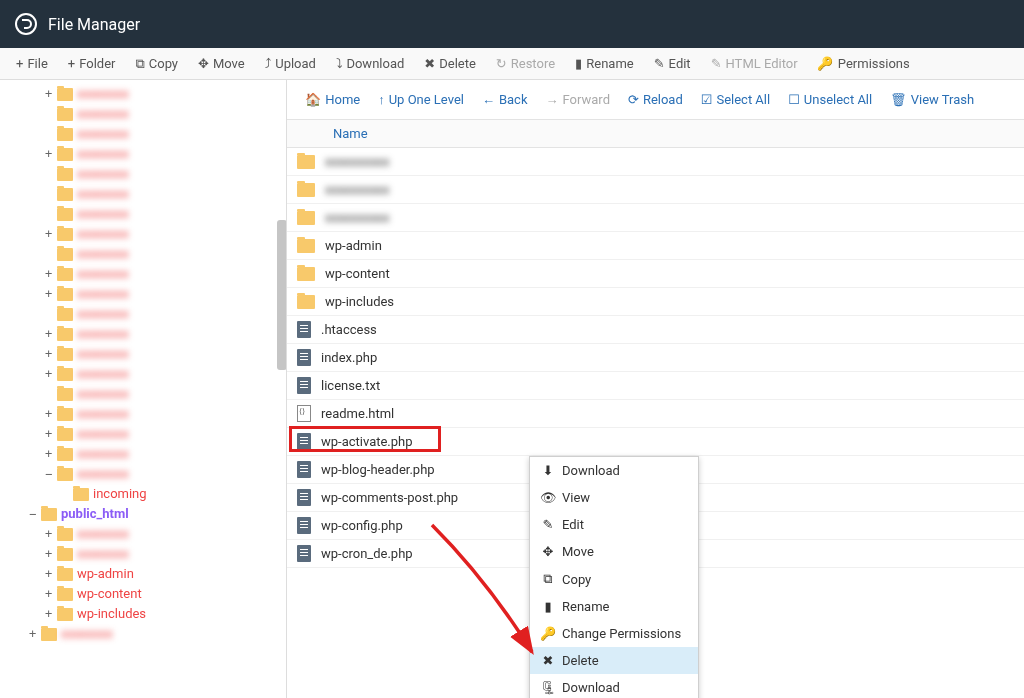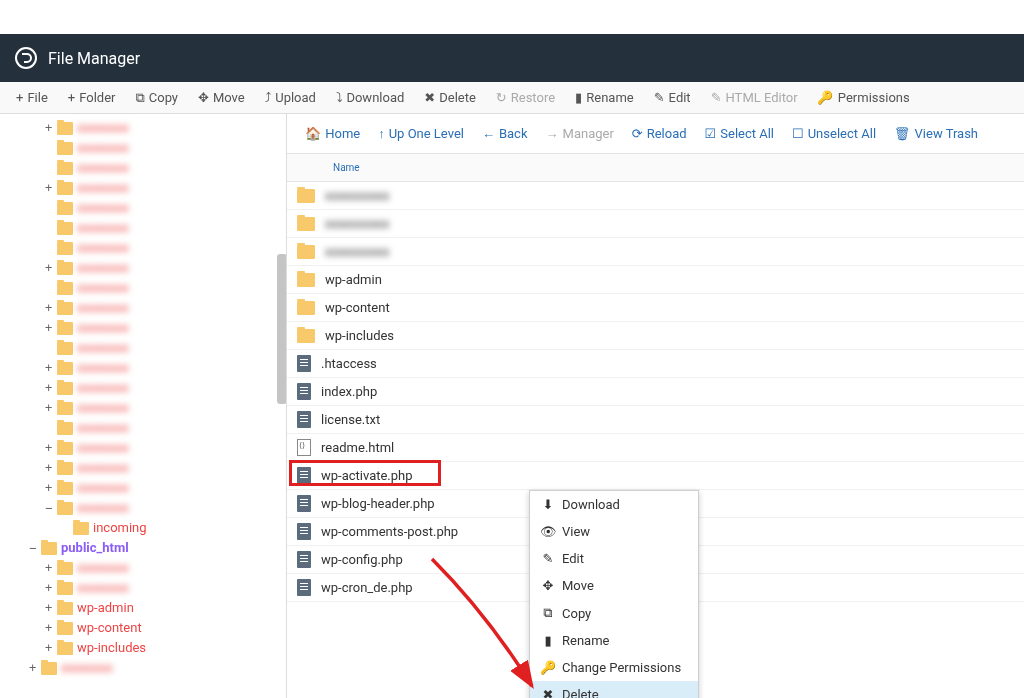--- a/index.html
+++ b/index.html
@@ -1,17 +1,17 @@
 <!DOCTYPE html>
 <html><head>
 <meta charset="utf-8">
 <style>
 * { margin: 0; padding: 0; box-sizing: border-box; font-family: -apple-system, BlinkMacSystemFont, "Segoe UI", Roboto, Arial, sans-serif; }
 html, body { width: 1024px; height: 698px; overflow: hidden; background: #fff; }
-.topbar { background: #24313d; color: #fff; height: 48px; display: flex; align-items: center; padding: 0 14px; font-size: 16px; margin-top: 34px; }
+.topbar { background: #24313d; color: #fff; height: 48px; display: flex; align-items: center; padding: 0 14px; font-size: 16px; }
 .topbar .logo { width: 24px; height: 24px; margin-right: 10px; display: inline-flex; align-items: center; justify-content: center; }
 .topbar .logo svg { width: 24px; height: 24px; }
 .toolbar { background: #f9f9f9; border-bottom: 1px solid #ddd; height: 32px; display: flex; align-items: center; padding: 0 6px; font-size: 13px; color: #555; }
 .toolbar .tbtn { display: inline-flex; align-items: center; padding: 4px 10px; cursor: pointer; white-space: nowrap; }
 .toolbar .tbtn.disabled { color: #aaa; }
 .toolbar .tico { margin-right: 4px; font-size: 13px; }
 .main { display: flex; height: calc(698px - 48px - 32px); }
 .sidebar { width: 287px; border-right: 1px solid #ddd; overflow-y: auto; font-size: 13px; color: #333; background: #fff; position: relative; }
 .sidebar-inner { padding: 4px 0 10px 0; }
 .tnode { display: flex; align-items: center; height: 20px; line-height: 20px; }
@@ -19,21 +19,21 @@
 .fldr { width: 16px; height: 13px; background: #f8c96b; border-radius: 1px; margin: 0 4px 0 2px; position: relative; }
 .fldr::before { content: ""; position: absolute; top: -2px; left: 0; width: 7px; height: 2px; background: #f8c96b; border-radius: 1px 1px 0 0; }
 .tlabel { color: #ef4444; }
 .tlabel.bold { font-weight: 700; color: #8b5cf6; }
 .blur { filter: blur(3px); }
 .content { flex: 1; display: flex; flex-direction: column; position: relative; }
 .actionbar { height: 40px; border-bottom: 1px solid #e3e3e3; display: flex; align-items: center; padding: 0 10px; font-size: 13px; gap: 2px; }
 .abtn { display: inline-flex; align-items: center; padding: 4px 8px; color: #2a6fb5; cursor: pointer; white-space: nowrap; }
 .abtn .aico { margin-right: 4px; }
 .abtn.disabled { color: #aaa; }
-.tablehdr { height: 28px; border-bottom: 1px solid #e3e3e3; display: flex; align-items: center; padding-left: 46px; font-size: 10px; color: #2a6fb5; background: #fafafa; }
+.tablehdr { height: 28px; border-bottom: 1px solid #e3e3e3; display: flex; align-items: center; padding-left: 46px; font-size: 13px; color: #2a6fb5; background: #fafafa; }
 .filelist { flex: 1; overflow-y: auto; position: relative; }
 .frow { display: flex; align-items: center; height: 28px; border-bottom: 1px solid #f0f0f0; font-size: 13px; color: #333; padding-left: 10px; }
 .frow.selected { background: #d9edf9; }
 .ficon { width: 18px; height: 16px; margin-right: 10px; display: inline-flex; align-items: center; justify-content: center; }
 .ficon.fld { background: #f8c96b; border-radius: 1px; position: relative; height: 14px; }
 .ficon.fld::before { content: ""; position: absolute; top: -2px; left: 0; width: 8px; height: 2px; background: #f8c96b; border-radius: 1px 1px 0 0; }
 .ficon.fil { background: #5a6b7d; border-radius: 1px; position: relative; width: 14px; height: 17px; }
 .ficon.fil::after { content:""; position:absolute; left:3px; top:4px; width:8px; height:1px; background:#fff; box-shadow: 0 3px 0 #fff, 0 6px 0 #fff; }
 .ficon.htm { background:#fff; border:1px solid #888; width:14px; height:17px; position:relative; }
 .ficon.htm::after { content:"⟨⟩"; position:absolute; left:1px; top:1px; font-size:8px; color:#555;}
@@ -266,21 +266,21 @@
         <div class="abtn">
           <span class="aico">↑</span>
           <span>Up One Level</span>
         </div>
         <div class="abtn">
           <span class="aico">←</span>
           <span>Back</span>
         </div>
         <div class="abtn disabled">
           <span class="aico">→</span>
-          <span>Manager</span>
+          <span>Forward</span>
         </div>
         <div class="abtn">
           <span class="aico">⟳</span>
           <span>Reload</span>
         </div>
         <div class="abtn">
           <span class="aico">☑</span>
           <span>Select All</span>
         </div>
         <div class="abtn">

